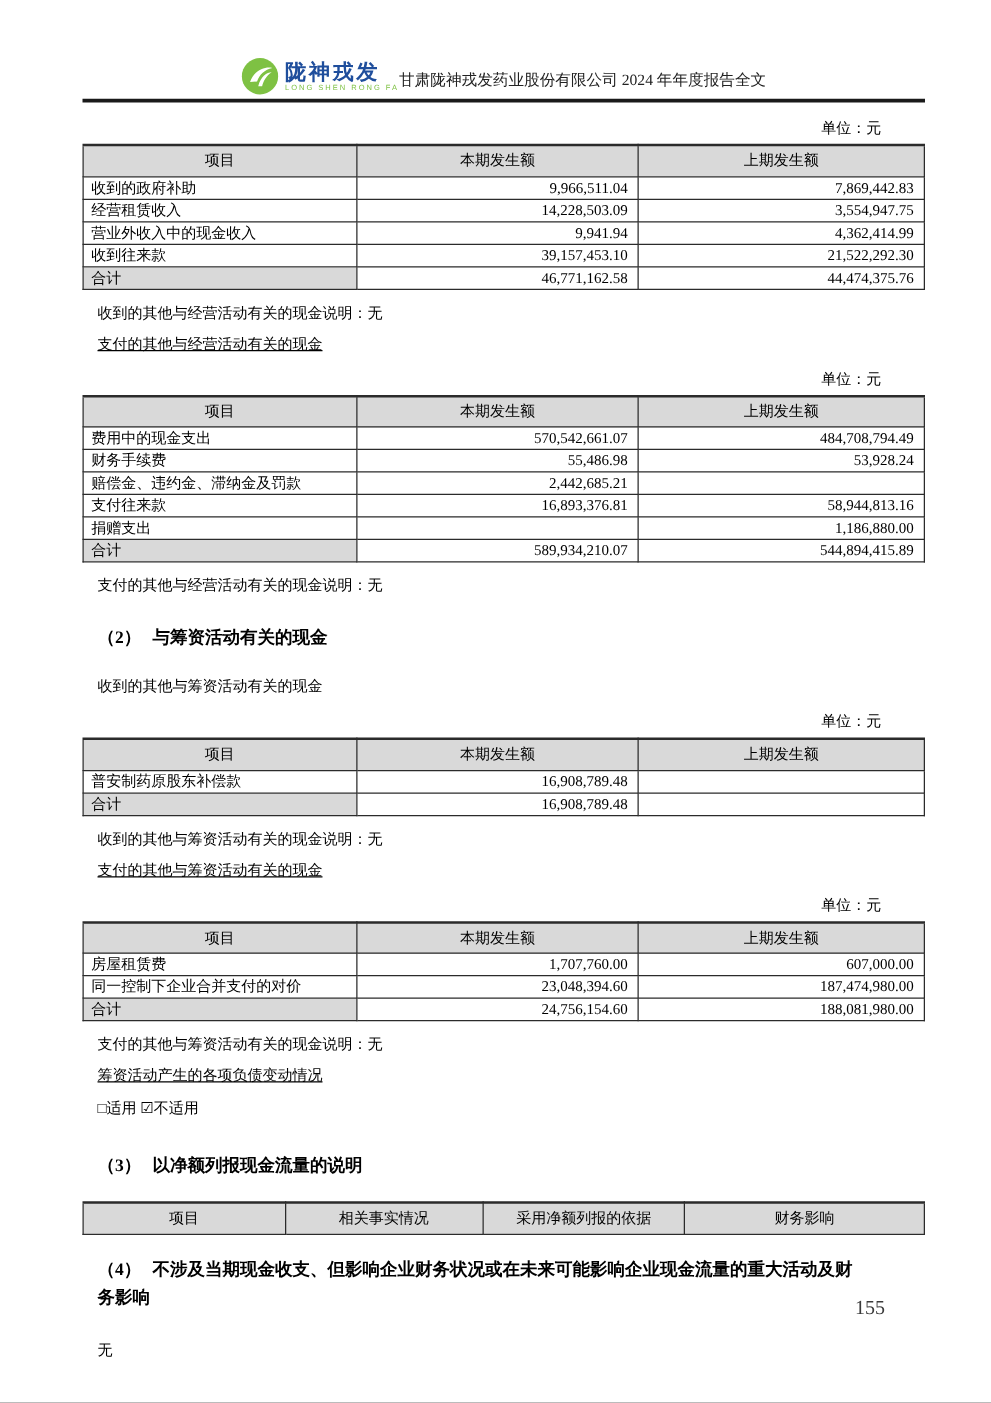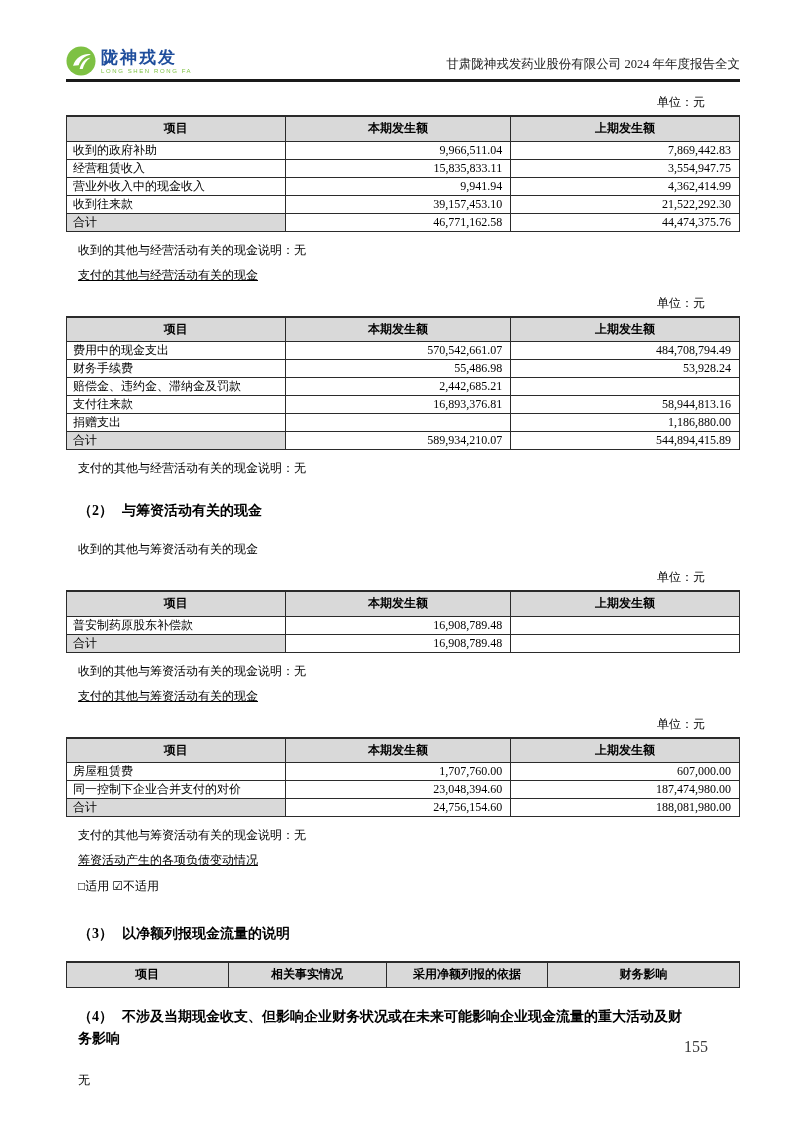--- a/index.html
+++ b/index.html
@@ -3,40 +3,40 @@
 <meta charset="utf-8">
 <style>
   * { margin:0; padding:0; box-sizing:border-box; }
   html,body { background:#888; }
   body { font-family:"Liberation Serif","DejaVu Serif",serif; color:#000; }
   .page {
     width:793px; height:1122px; margin:0 auto; background:#fff;
     position:relative; padding:46px 53px 0 66px; overflow:hidden;
   }
   
-  .hdr { display:flex; justify-content:space-between; align-items:flex-end; }
+  .hdr { display:flex; justify-content:center; align-items:flex-end; }
   .logo { display:flex; align-items:center; gap:5px; }
   .logo-circle { width:30px; height:30px; flex:0 0 auto; }
   .logo-stack { display:flex; flex-direction:column; line-height:1; }
   .logo-cn { color:#1f4e9c; font-weight:bold; font-size:17px; letter-spacing:2px; font-family:"Liberation Sans",sans-serif; }
   .logo-en { color:#7ec143; font-size:6px; letter-spacing:1.6px; margin-top:2px; font-family:"Liberation Sans",sans-serif; }
   .hdr-title { font-size:12.5px; color:#222; padding-bottom:3px; }
   .hdr-rule { height:3px; background:#1a1a1a; margin-top:3px; }
   
   .unit-label { text-align:right; font-size:12px; padding-right:35px; margin-top:12px; margin-bottom:4px; }
   .note { font-size:12px; padding-left:12px; margin-top:11px; line-height:15px; }
   .note + .note { margin-top:10px;text-decoration:underline; }
   .sec-heading { font-size:14px; font-weight:bold; padding-left:12px; margin-top:24px; line-height:22px; }
   .sec-heading .h-num { margin-right:9px; }
   .sec-heading.wrap { margin-right:50px; }
   .none-text { font-size:12px; padding-left:12px; margin-top:22px; }
   .checkbox-line { font-size:12px; padding-left:12px; margin-top:10px; }
   
   table { width:100%; border-collapse:collapse; border:1px solid #2b2b2b; border-top:2px solid #2b2b2b; table-layout:fixed; }
-  th { background:#d9d9d9; border:1px solid #2b2b2b; font-weight:bold; font-size:12px; height:25px; text-align:center; padding:0 4px; }
+  th { background:#d9d9d9; border:1px solid #2b2b2b; font-weight:normal; font-size:12px; height:25px; text-align:center; padding:0 4px; }
   td { border:1px solid #2b2b2b; font-size:12px; height:18px; padding:0 8px; overflow:hidden; white-space:nowrap; }
   td.c-left { text-align:left; padding-left:6px; }
   td.c-num { text-align:right; }
   td.c-total { background:#d9d9d9; text-align:left; padding-left:6px; }
   
   .page-number { position:absolute; top:1038px; right:85px; font-size:16px; color:#3a3a3a; }
 </style>
 </head>
 <body>
 
@@ -75,21 +75,21 @@
         </tr>
       </thead>
       <tbody>
         <tr>
           <td class="c-left">收到的政府补助</td>
           <td class="c-num">9,966,511.04</td>
           <td class="c-num">7,869,442.83</td>
         </tr>
         <tr>
           <td class="c-left">经营租赁收入</td>
-          <td class="c-num">15,835,833.11</td>
+          <td class="c-num">14,228,503.09</td>
           <td class="c-num">3,554,947.75</td>
         </tr>
         <tr>
           <td class="c-left">营业外收入中的现金收入</td>
           <td class="c-num">9,941.94</td>
           <td class="c-num">4,362,414.99</td>
         </tr>
         <tr>
           <td class="c-left">收到往来款</td>
           <td class="c-num">39,157,453.10</td>

